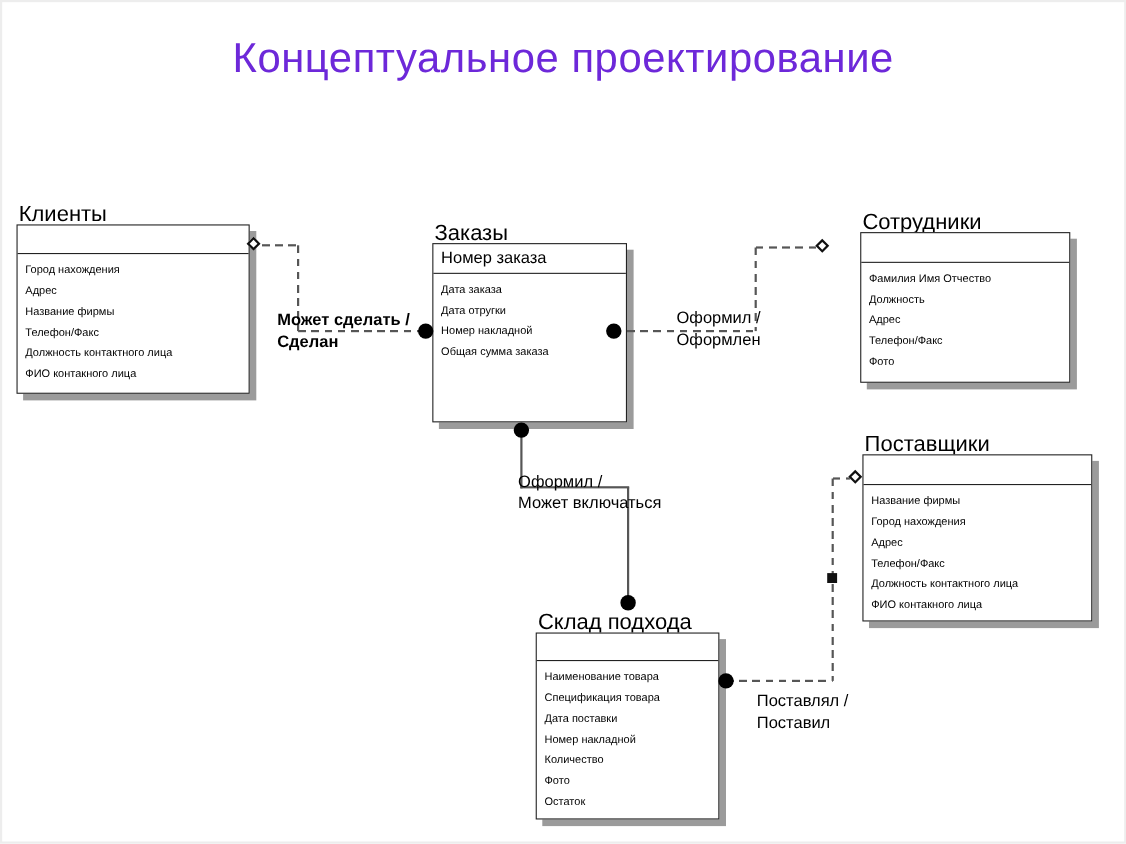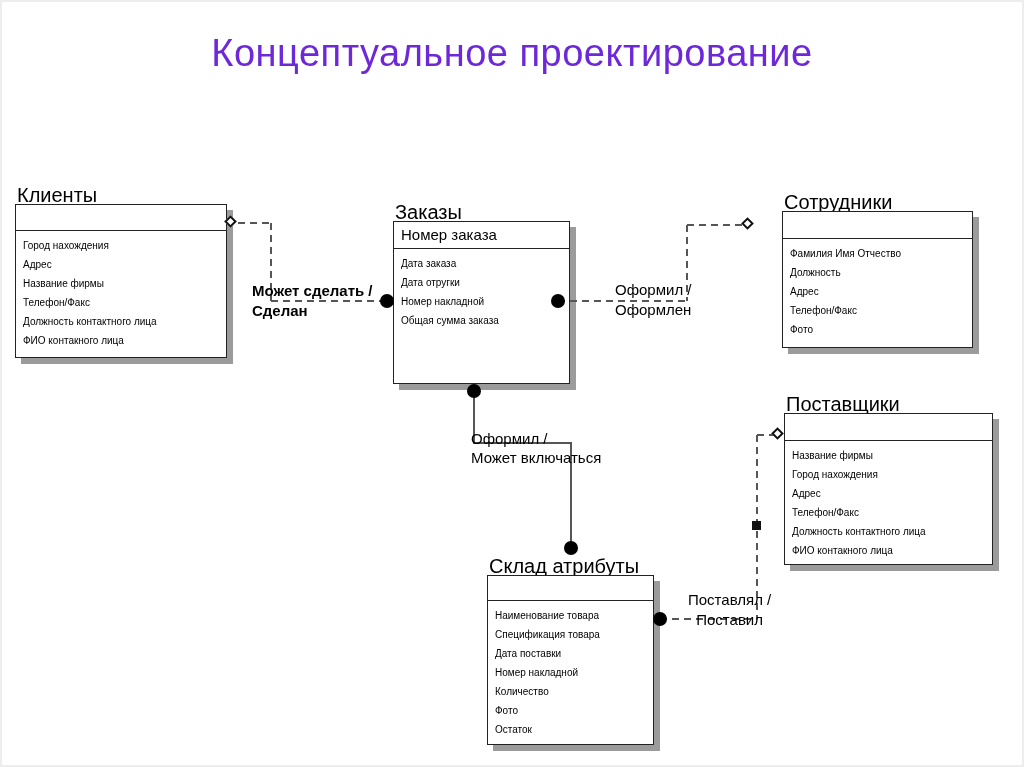--- a/index.html
+++ b/index.html
@@ -125,21 +125,21 @@
           <div class="attr">Город нахождения</div>
           <div class="attr">Адрес</div>
           <div class="attr">Телефон/Факс</div>
           <div class="attr">Должность контактного лица</div>
           <div class="attr">ФИО контакного лица</div>
         </div>
       </div>
     </div>
 
     <div class="entity" style="left:485px; top:556px; width:167px;">
-      <div class="elabel">Склад атрибуты</div>
+      <div class="elabel">Склад подхода</div>
       <div class="ebox" style="height:170px;">
         <div class="ehead" style="height:25px;"></div>
         <div class="eattrs">
           <div class="attr">Наименование товара</div>
           <div class="attr">Спецификация товара</div>
           <div class="attr">Дата поставки</div>
           <div class="attr">Номер накладной</div>
           <div class="attr">Количество</div>
           <div class="attr">Фото</div>
           <div class="attr">Остаток</div>
@@ -176,19 +176,19 @@
       <div>Оформил /</div>
       <div>Может включаться</div>
     </div>
 
     <div class="dot" style="left:651px; top:610px;"></div>
     <div class="seg hd" style="left:658px; top:616px; width:97px;"></div>
     <div class="seg vd" style="left:754px; top:433px; height:184px;"></div>
     <div class="seg hd" style="left:755px; top:432px; width:16px;"></div>
     <div class="sq" style="left:750px; top:519px;"></div>
     <div class="diamond" style="left:771px; top:427px;"></div>
-    <div class="rel" style="left:686px; top:588px;text-align:center;">
+    <div class="rel" style="left:686px; top:626px;">
       <div>Поставлял /</div>
       <div>Поставил</div>
     </div>
 
   </div>
 </div>
 
 </body></html>

